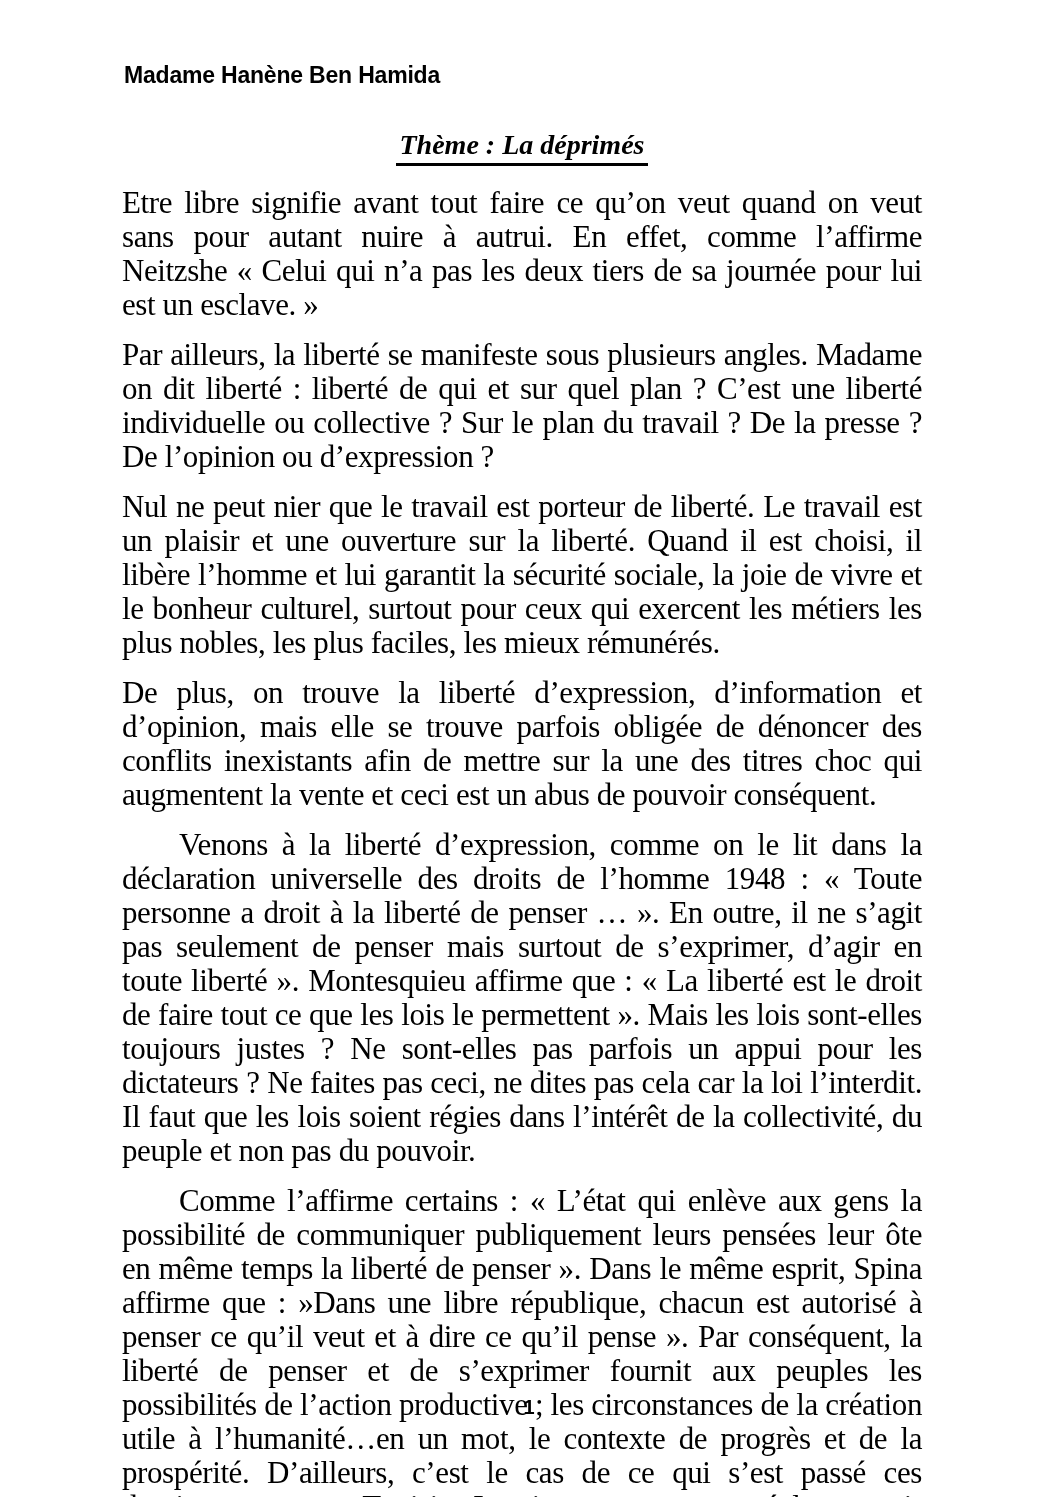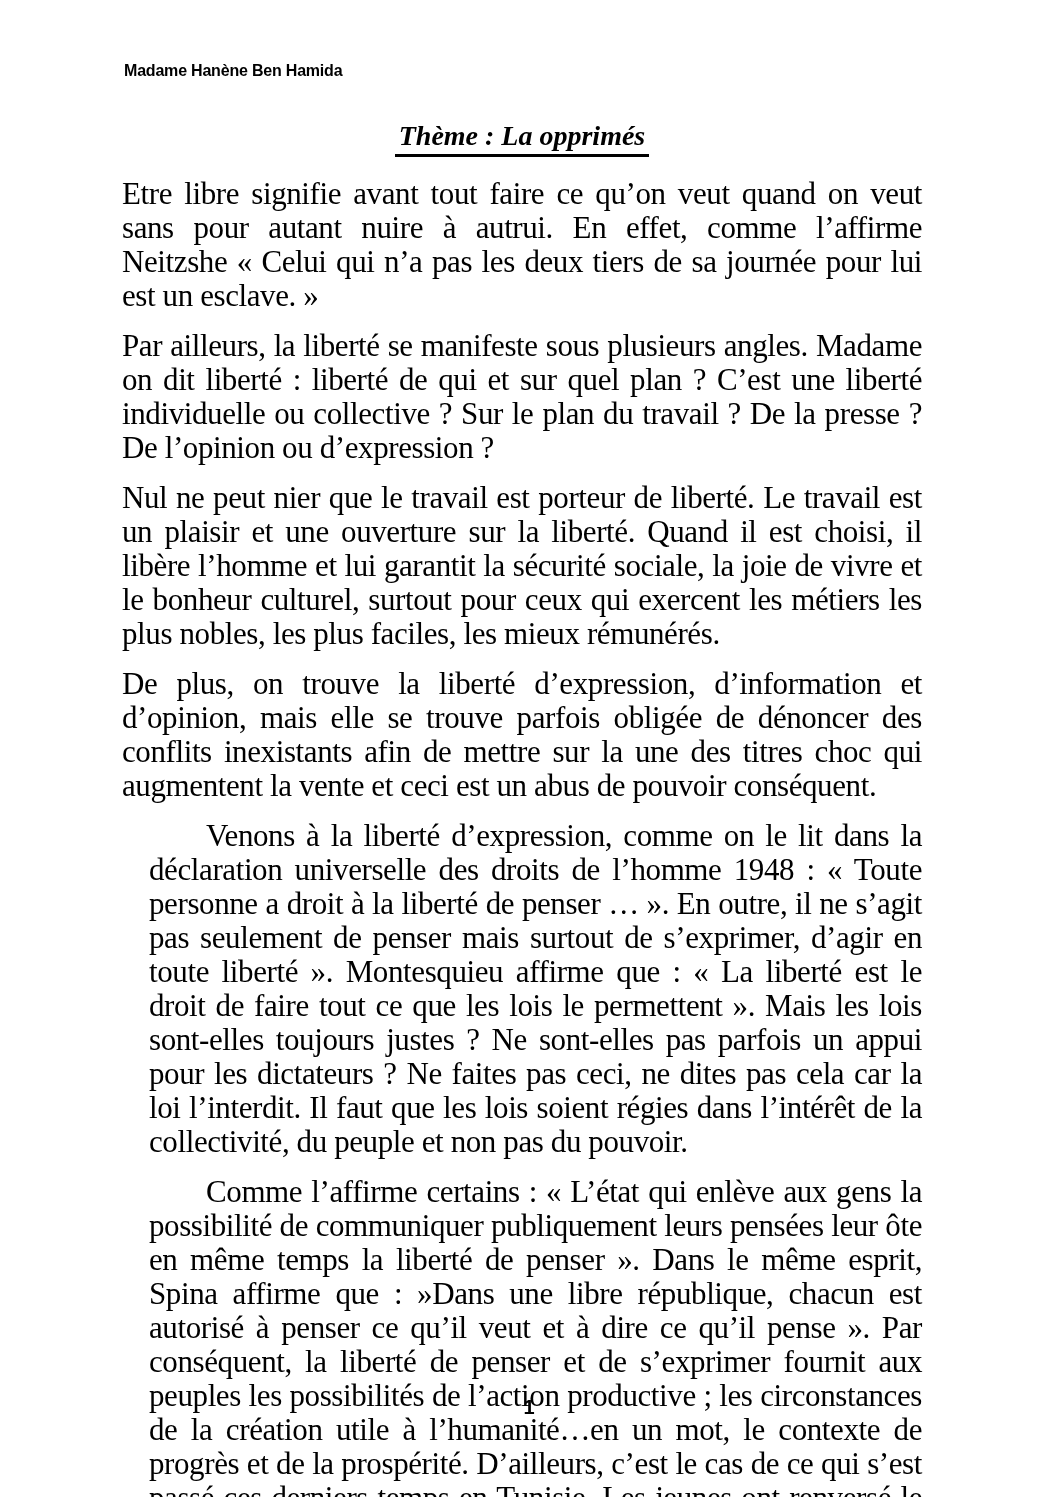--- a/index.html
+++ b/index.html
@@ -12,21 +12,21 @@
     width: 1058px;
     height: 1497px;
     background: #ffffff;
     box-sizing: border-box;
     padding: 62px 136px 0 122px;
     overflow: hidden;
     color: #000000;
   }
   .author {
     font-family: "Liberation Sans", "DejaVu Sans", sans-serif;
-    font-size: 16px;
+    font-size: 23px;
     font-weight: 600;
     letter-spacing: -0.2px;
     color: #000000;
     margin: 0 0 40px 2px;
   }
   .title-wrap {
     text-align: center;
     margin: 0 0 20px 0;
   }
   .doc-title {
@@ -41,21 +41,20 @@
   .body-p {
     font-family: "Liberation Serif", "DejaVu Serif", serif;
     font-size: 31px;
     letter-spacing: -0.4px;
     line-height: 34px;
     text-align: justify;
     margin: 0 0 16px 0;
   }
   .body-p.indent {
     text-indent: 57px;
-    margin-left: 27px;
   }
   .page-number {
     position: absolute;
     left: 0;
     right: 0;
     bottom: 78px;
     text-align: center;
     font-family: "Liberation Sans", "DejaVu Sans", sans-serif;
     font-size: 20px;
     font-weight: bold;
@@ -63,21 +62,21 @@
   }
 </style>
 </head>
 <body>
 
 <div class="page">
 
   <div class="author">Madame Hanène Ben Hamida</div>
 
   <div class="title-wrap">
-    <span class="doc-title">Thème : La opprimés</span>
+    <span class="doc-title">Thème : La déprimés</span>
   </div>
 
   <p class="body-p">Etre libre signifie avant tout faire ce qu’on veut quand on veut sans pour autant nuire à autrui. En effet, comme l’affirme Neitzshe «  Celui qui n’a pas les deux tiers de sa journée pour lui est un esclave. »</p>
 
   <p class="body-p">Par ailleurs, la liberté se manifeste sous plusieurs angles. Madame on dit liberté : liberté de qui et sur quel plan ? C’est une liberté individuelle ou collective ? Sur le plan du travail ? De la presse ? De l’opinion ou d’expression ?</p>
 
   <p class="body-p">Nul ne peut nier que le travail est porteur de liberté. Le travail est un plaisir et une ouverture sur la liberté. Quand il est choisi, il libère l’homme et lui garantit la sécurité sociale, la joie de vivre et le bonheur culturel, surtout pour ceux qui exercent les métiers les plus nobles, les plus faciles, les mieux rémunérés.</p>
 
   <p class="body-p">De plus, on trouve la liberté d’expression, d’information et d’opinion, mais elle se trouve parfois obligée de dénoncer des conflits inexistants afin de mettre sur la une des titres choc qui augmentent la vente et ceci est un abus de pouvoir conséquent.</p>
 

